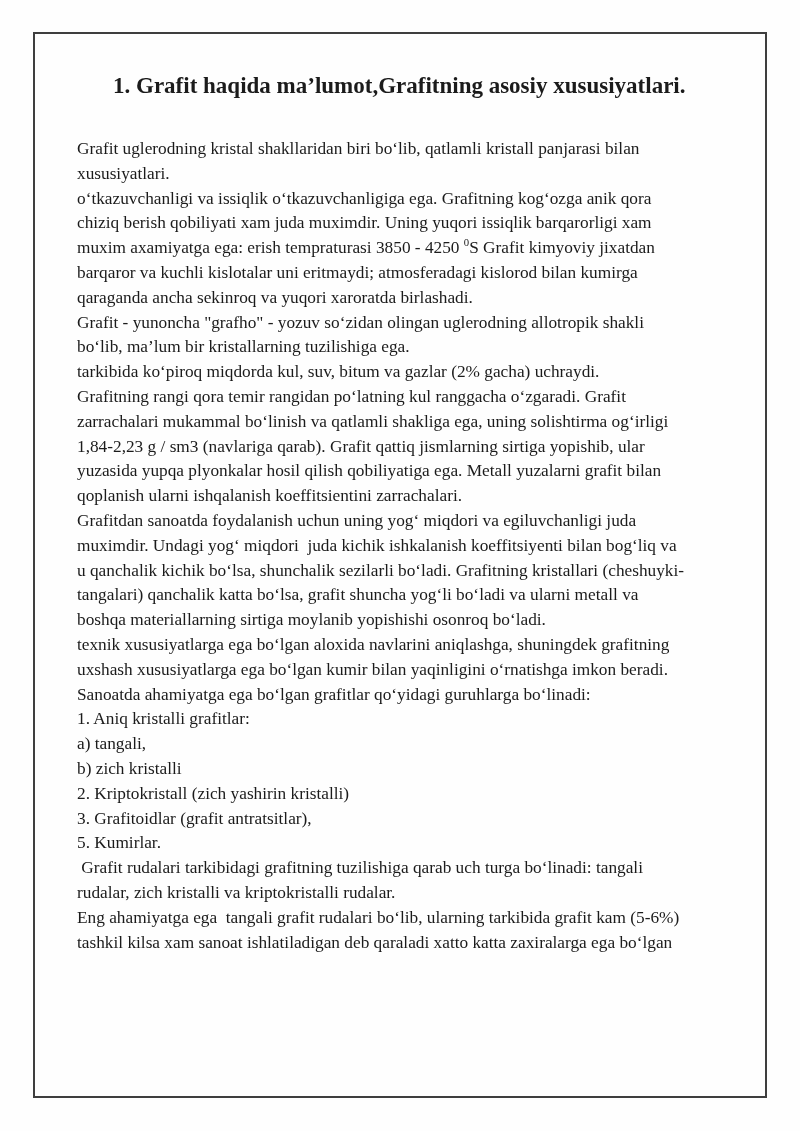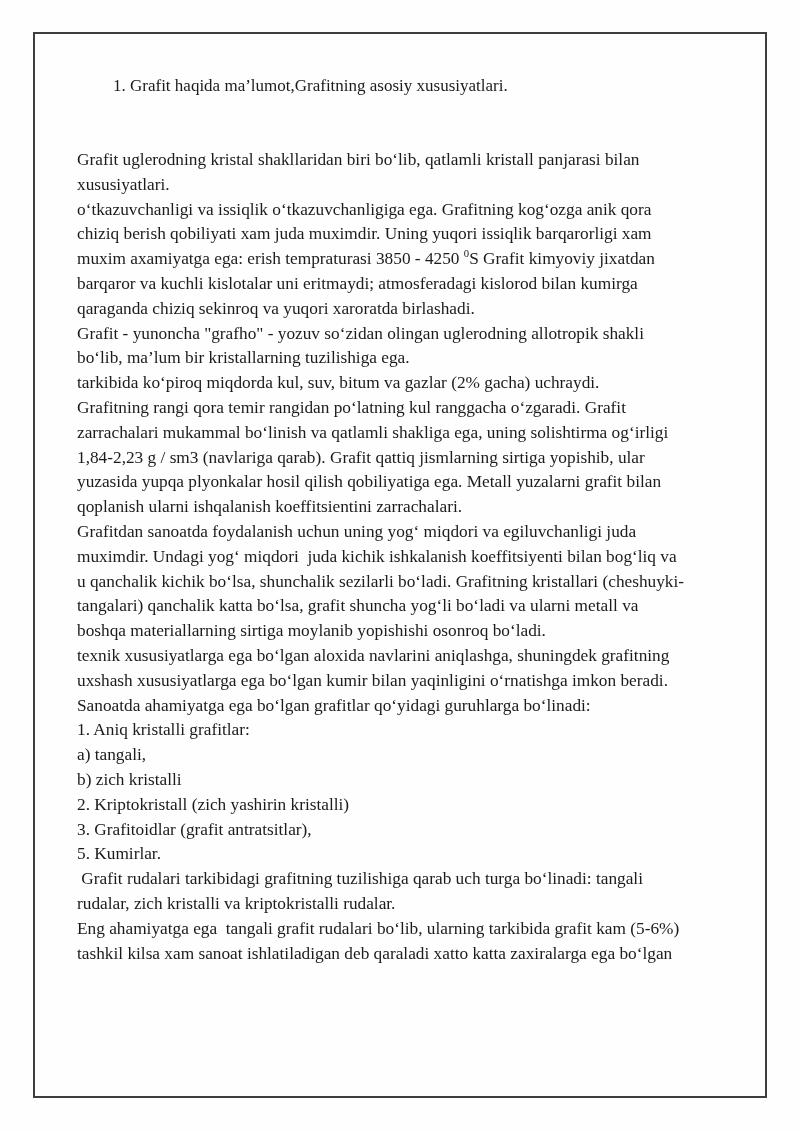--- a/index.html
+++ b/index.html
@@ -23,33 +23,32 @@
     bottom: 33px;
     border: 2px solid var(--border-color, #3e3e3e);
     box-sizing: border-box;
     background: transparent;
   }
   .doc-title {
     position: absolute;
     left: 113px;
     top: 74px;
     width: 620px;
-    font-size: 17px;
-    font-weight: normal;
+    font-size: 23px;
+    font-weight: bold;
     line-height: 24.8px;
     white-space: pre;
   }
   .doc-body {
     position: absolute;
     left: 77px;
     top: 137px;
     width: 690px;
     font-size: 17.3px;
     line-height: 24.8px;
-    margin-top: 11px;
   }
   .line {
     white-space: pre;
     height: 24.8px;
     overflow: visible;
   }
   .line sup {
     font-size: 0.62em;
     line-height: 0;
     vertical-align: super;
@@ -62,21 +61,21 @@
 
 <div class="doc-title">1. Grafit haqida ma’lumot,Grafitning asosiy xususiyatlari.</div>
 
 <div class="doc-body">
     <div class="line">Grafit uglerodning kristal shakllaridan biri bo‘lib, qatlamli kristall panjarasi bilan</div>
     <div class="line">xususiyatlari.</div>
     <div class="line">o‘tkazuvchanligi va issiqlik o‘tkazuvchanligiga ega. Grafitning kog‘ozga anik qora</div>
     <div class="line">chiziq berish qobiliyati xam juda muximdir. Uning yuqori issiqlik barqarorligi xam</div>
     <div class="line"><span>muxim axamiyatga ega: erish tempraturasi 3850 - 4250 </span><sup>0</sup><span>S Grafit kimyoviy jixatdan</span></div>
     <div class="line">barqaror va kuchli kislotalar uni eritmaydi; atmosferadagi kislorod bilan kumirga</div>
-    <div class="line">qaraganda chiziq sekinroq va yuqori xaroratda birlashadi.</div>
+    <div class="line">qaraganda ancha sekinroq va yuqori xaroratda birlashadi.</div>
     <div class="line">Grafit - yunoncha "grafho" - yozuv so‘zidan olingan uglerodning allotropik shakli</div>
     <div class="line">bo‘lib, ma’lum bir kristallarning tuzilishiga ega.</div>
     <div class="line">tarkibida ko‘piroq miqdorda kul, suv, bitum va gazlar (2% gacha) uchraydi.</div>
     <div class="line">Grafitning rangi qora temir rangidan po‘latning kul ranggacha o‘zgaradi. Grafit</div>
     <div class="line">zarrachalari mukammal bo‘linish va qatlamli shakliga ega, uning solishtirma og‘irligi</div>
     <div class="line">1,84-2,23 g / sm3 (navlariga qarab). Grafit qattiq jismlarning sirtiga yopishib, ular</div>
     <div class="line">yuzasida yupqa plyonkalar hosil qilish qobiliyatiga ega. Metall yuzalarni grafit bilan</div>
     <div class="line">qoplanish ularni ishqalanish koeffitsientini zarrachalari.</div>
     <div class="line">Grafitdan sanoatda foydalanish uchun uning yog‘ miqdori va egiluvchanligi juda</div>
     <div class="line">muximdir. Undagi yog‘ miqdori  juda kichik ishkalanish koeffitsiyenti bilan bog‘liq va</div>

